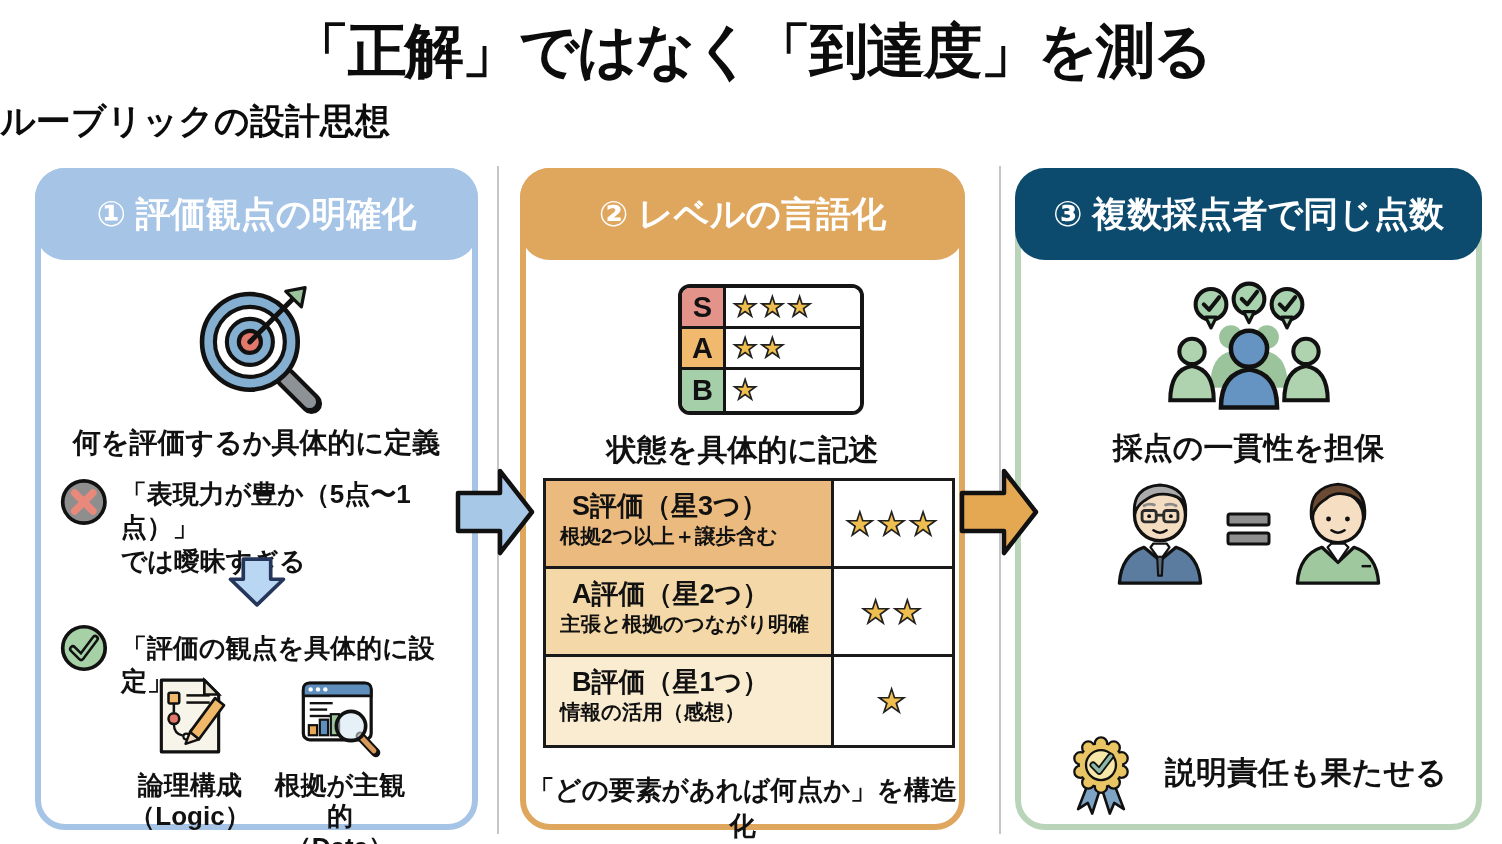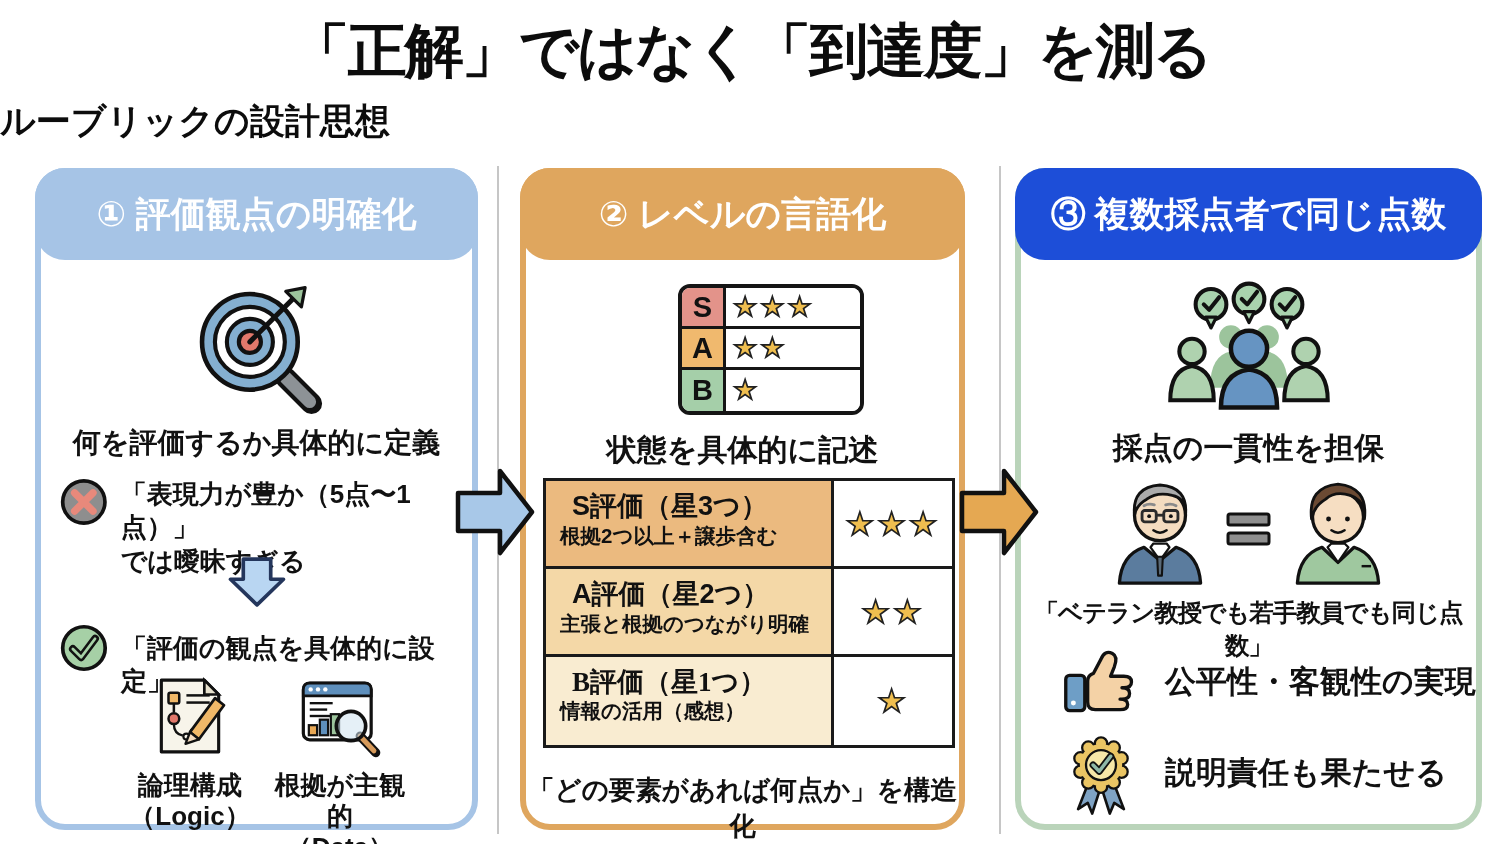--- a/index.html
+++ b/index.html
@@ -15,21 +15,21 @@
   .panel { position:absolute; top:168px; height:662px; background:#fff; border-radius:30px; }
   #panel1 { left:35px;  width:443px; border:6px solid #A6C4E6; }
   #panel2 { left:520px; width:445px; border:6px solid #DFA65E; }
   #panel3 { left:1015px; width:467px; border:6px solid #BAD4BA; }
 
   .panel-header { position:absolute; top:-6px; left:-6px; right:-6px; height:92px;
                   border-radius:30px; display:flex; align-items:center; justify-content:center;
                   color:#fff; font-size:35px; font-weight:900; letter-spacing:0; }
   #panel1 .panel-header { background:#A6C4E6; }
   #panel2 .panel-header { background:#DFA65E; }
-  #panel3 .panel-header { background:#1d4ed8;font-family:Liberation Serif, serif; }
+  #panel3 .panel-header { background:#0c4a6e; }
 
   .divider { position:absolute; top:166px; height:668px; width:2px; background:#c6c6c6; }
   #divider1 { left:497px; } #divider2 { left:999px; }
 
   .flow-arrow { position:absolute; top:466px; }
   #arrow1 { left:455px; } #arrow2 { left:959px; }
 
   .abs { position:absolute; }
   .ctext { text-align:center; width:100%; left:0; }
 
@@ -50,21 +50,21 @@
   .mini-row:last-child { border-bottom:none; }
   .mini-grade { width:44px; display:flex; align-items:center; justify-content:center;
                 font-size:29px; font-weight:900; border-right:3px solid #151515; }
   .g-s { background:#E3938A; } .g-a { background:#F0B96E; } .g-b { background:#A5CFA9; }
   .mini-stars { flex:1; display:flex; align-items:center; padding-left:7px; background:#fff; }
   .stars { color:#EFBE4F; -webkit-text-stroke:1.7px #212121; letter-spacing:3px; line-height:1; }
   .mini-stars .stars { font-size:27px; }
   .p2-desc { top:256px; font-size:30px; font-weight:900; }
   .rubric { position:absolute; left:17px; top:304px; width:412px; border:3px solid #1a1a1a; background:#fff; }
   .r-row { display:flex; height:88px; border-bottom:3px solid #1a1a1a; }
-  .r-row:last-child { border-bottom:none;font-family:Liberation Serif, serif; }
+  .r-row:last-child { border-bottom:none; }
   .r-desc { width:288px; padding:9px 4px 16px 14px; border-right:3px solid #1a1a1a; }
   .bg-s { background:#EBBA7F; } .bg-a { background:#F4D8A7; } .bg-b { background:#F9ECD1; }
   .r-title { font-size:27px; font-weight:900; line-height:1.2; padding-left:12px; }
   .r-sub { font-size:20.5px; font-weight:800; line-height:1.35; }
   .r-stars { flex:1; display:flex; align-items:center; justify-content:center; background:#fff; }
   .r-stars .stars { font-size:32px; }
   .p2-cap { top:598px; font-size:26.5px; font-weight:900; }
 
   
   .p3-cons { top:254px; font-size:30px; font-weight:900; }
@@ -289,32 +289,21 @@
         <path d="M27 54 Q23 20 55 17 Q87 20 83 54 Q84 34 68 29 Q52 24 42 33 Q29 41 27 54 Z" fill="#6B4A33" stroke="#111" stroke-width="3" stroke-linejoin="round"></path>
         <circle cx="45" cy="54" r="2.6" fill="#111"></circle>
           <circle cx="65" cy="54" r="2.6" fill="#111"></circle>
         <path d="M48 66 Q55 71 62 66" fill="none" stroke="#111" stroke-width="2.6" stroke-linecap="round"></path>
         <path d="M12 122 Q14 92 38 84 L55 100 L72 84 Q96 92 98 122 Z" fill="#9FC89F" stroke="#111" stroke-width="3.5" stroke-linejoin="round"></path>
         <polygon points="44,84 55,100 66,84 62,80 48,80" fill="#fff" stroke="#111" stroke-width="2.4" stroke-linejoin="round"></polygon>
         <line x1="80" y1="104" x2="90" y2="104" stroke="#111" stroke-width="2.6"></line>
       </svg>
     </div>
 
-    <div class="abs ctext p3-quote">「ベテラン教授でも若手教員でも同じ点数」</div>
-
-    <div class="benefit" id="benefit-0">
-      <div class="icon-box">
-        <svg width="80" height="72" viewBox="0 0 84 74">
-          <rect x="5" y="30" width="20" height="37" rx="4" fill="#6E9EC6" stroke="#111" stroke-width="3.5"></rect>
-          <circle cx="13" cy="59" r="2.6" fill="#fff"></circle>
-          <path d="M28 36 Q28 30 34 28 L42 13 Q46 3 54 7 Q60 10 56 21 L52 31 H66 Q74 31 74 37 Q74 43 66 43 H64 Q72 43 72 49 Q72 55 64 55 H62 Q70 55 70 60.5 Q70 66 62 66 H36 Q28 66 28 58 Z" fill="#F4D2A6" stroke="#111" stroke-width="3.5" stroke-linejoin="round"></path>
-        </svg>
-      </div>
-      <div class="lab">公平性・客観性の実現</div>
-    </div>
+
 
     <div class="benefit" id="benefit-1">
       <div class="icon-box">
         <svg width="74" height="86" viewBox="0 0 84 94">
           <polygon points="30,52 16,88 27,81 32,93 42,62" fill="#7FA3C4" stroke="#111" stroke-width="3" stroke-linejoin="round"></polygon>
           <polygon points="54,52 68,88 57,81 52,93 42,62" fill="#7FA3C4" stroke="#111" stroke-width="3" stroke-linejoin="round"></polygon>
           <g>
             <circle cx="42" cy="13.5" r="7" fill="#EAC564" stroke="#111" stroke-width="2.6"></circle>
             <circle cx="56.4" cy="18.2" r="7" fill="#EAC564" stroke="#111" stroke-width="2.6"></circle>
             <circle cx="65.3" cy="30.4" r="7" fill="#EAC564" stroke="#111" stroke-width="2.6"></circle>

